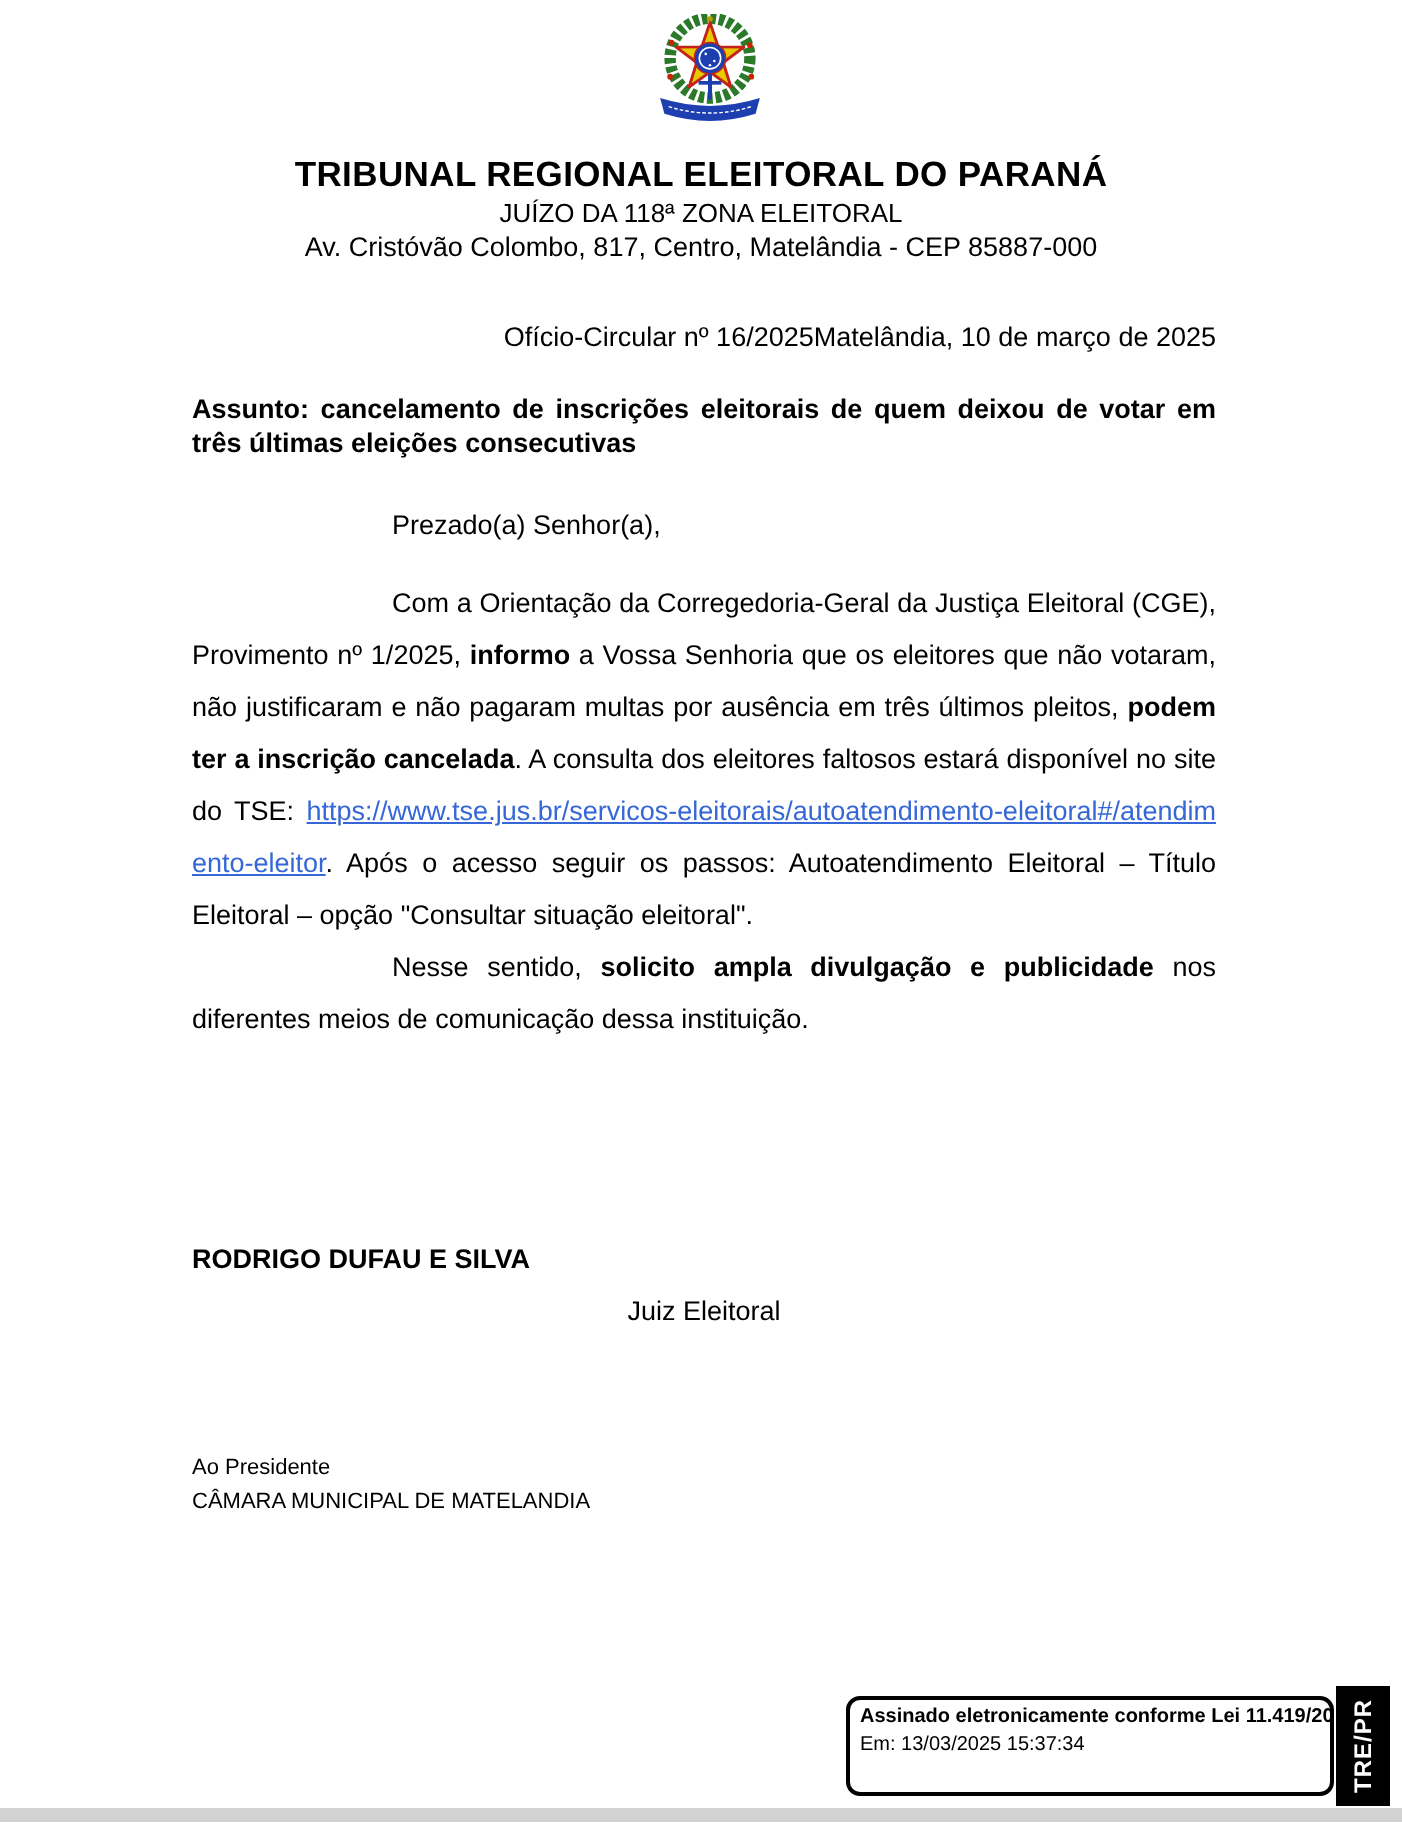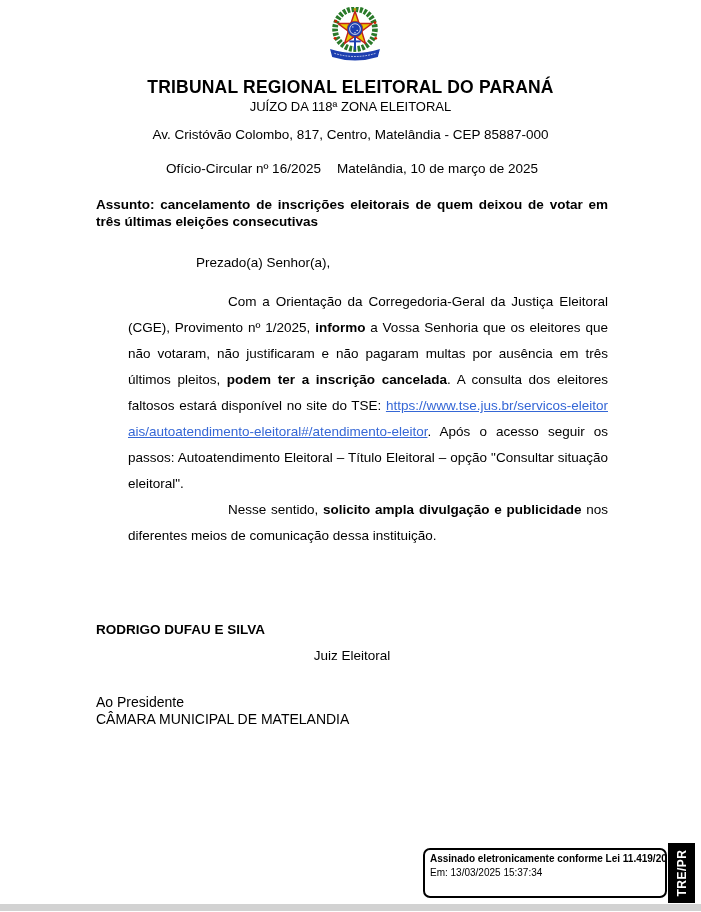--- a/index.html
+++ b/index.html
@@ -11,50 +11,50 @@
     position: relative;
     overflow: hidden;
   }
   .abs { position: absolute; }
 
   
   .crest { left: 308px; top: 7px; width: 94px; height: 57px; }
   .org-block { left: 0; top: 77px; width: 701px; text-align: center; }
   .org-name  { font-size: 17.5px; font-weight: bold; line-height: 21px; letter-spacing: 0.2px; }
   .org-zone  { font-size: 13px;  font-weight: normal; line-height: 16px; margin-top: 1px; }
-  .org-addr  { font-size: 13.5px; line-height: 16px; margin-top: 12px; }
+  .org-addr  { font-size: 13.5px; line-height: 16px; margin-top: 1px; }
 
   
   .meta-row { left: 96px; top: 161px; width: 512px; display: flex;
-              justify-content: center; font-size: 13.5px; gap: 16px; }
+              justify-content: flex-end; font-size: 13.5px; }
 
   
   .subject { left: 96px; top: 197px; width: 512px; font-weight: bold;
              font-size: 13.5px; line-height: 16.5px; text-align: justify; }
 
   
   .salutation { left: 196px; top: 255px; font-size: 13.5px; }
 
   
   .body-block { left: 96px; top: 289px; width: 512px; }
   .body-block p { margin: 0; font-size: 13.5px; line-height: 26px;
                   text-align: justify; }
-  .body-block p.indent { text-indent: 100px; margin-left: 32px; }
+  .body-block p.indent { text-indent: 100px; }
   .body-block .b { font-weight: bold; }
   .body-block a { color: var(--link, #3567d6); text-decoration: underline;
                   word-break: break-all; cursor: pointer; }
 
   
   .sig-name  { left: 96px; top: 622px; width: 512px; 
                font-weight: bold; font-size: 13.5px; }
   .sig-title { left: 96px; top: 648px; width: 512px; text-align: center;
                font-size: 13.5px; }
 
   
-  .addressee { left: 96px; top: 694px; font-size: 14px; line-height: 16.5px; }
+  .addressee { left: 96px; top: 726px; font-size: 11px; line-height: 16.5px; }
 
   
   .stamp-box { left: 423px; top: 848px; width: 244px; height: 50px;
                border: 2px solid #000; border-radius: 7px;
                box-sizing: border-box; padding: 2px 5px;
                background: #fff; overflow: hidden; }
   .stamp-line { font-size: 10px; line-height: 13.8px; white-space: nowrap; }
   .stamp-line.bold { font-weight: bold; }
   .stamp-strip { left: 668px; top: 843px; width: 27px; height: 60px;
                  background: var(--stamp-strip-bg, #000);

